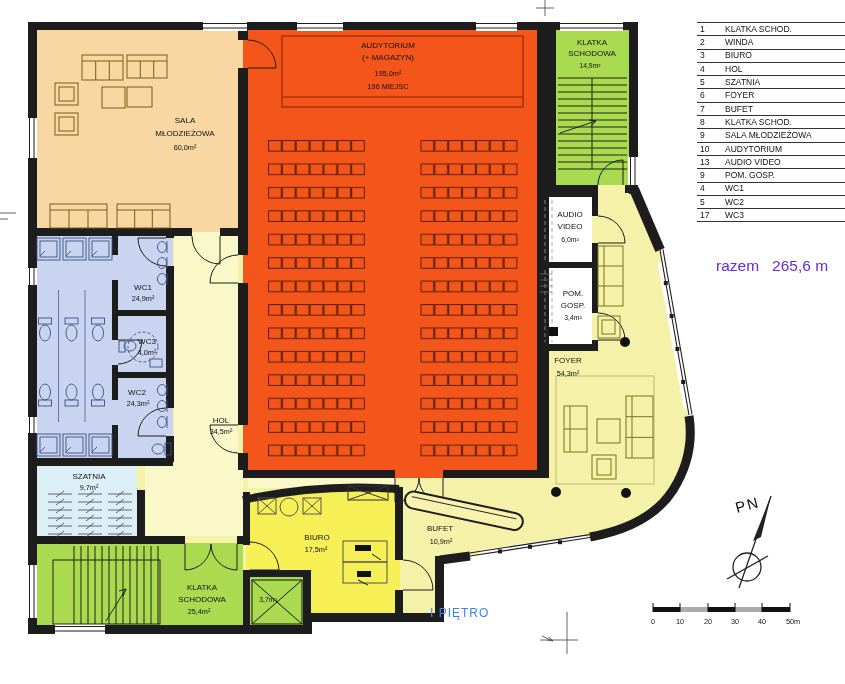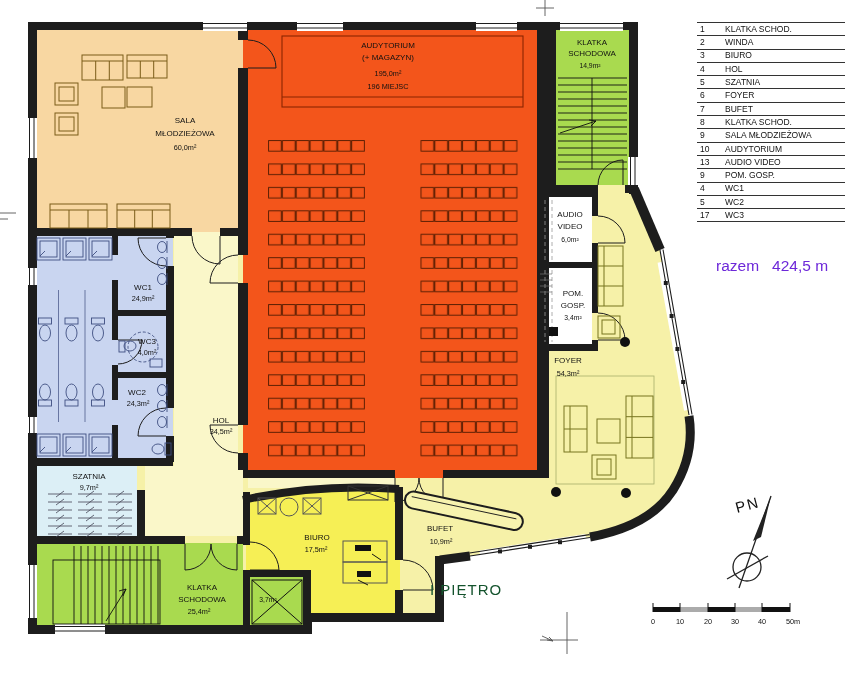--- a/index.html
+++ b/index.html
@@ -12,21 +12,21 @@
   .t65{font-size:6.8px;}
   .mid{text-anchor:middle;}
   .legend{position:absolute;left:697px;top:22px;width:158px;color:#111;}
   .lrow{display:flex;align-items:center;height:12.3px;border-top:1px solid #333;
         font-size:8.5px;line-height:1;}
   .lrow:last-child{border-bottom:1px solid #333;}
   .lnum{width:25px;padding-left:3px;}
   .llabel{flex:1;white-space:nowrap;}
   .total{position:absolute;left:716px;top:233px;font-size:15.5px;color:#6d28d9;
          display:flex;gap:13px;white-space:nowrap;margin-top:24px;}
-  .floor-title{position:absolute;left:430px;top:581px;font-size:15px;letter-spacing:1px;color:#14532d;}
+  .floor-title{position:absolute;left:430px;top:606px;font-size:12px;letter-spacing:1px;color:#3b82f6;}
 </style>
 </head>
 <body>
 
 <div id="stage">
 
 <svg id="plan-svg" width="845" height="684" viewBox="0 0 845 684">
   <defs>
     <pattern id="seat" x="268" y="140" width="13.86" height="23.43" patternUnits="userSpaceOnUse">
       <rect x="0.6" y="0.6" width="12.6" height="10.5" fill="none" stroke="#4a1800" stroke-width="0.9"></rect>
@@ -470,18 +470,18 @@
         <span class="llabel">WC2</span>
       </div>
   <div class="lrow">
         <span class="lnum">17</span>
         <span class="llabel">WC3</span>
       </div>
 </div>
 
 <div class="total">
   <span>razem</span>
-      <span>424,5 m</span>
+      <span>265,6 m</span>
 </div>
 
 <div class="floor-title">I PIĘTRO</div>
 
 </div>
 
 </body></html>

